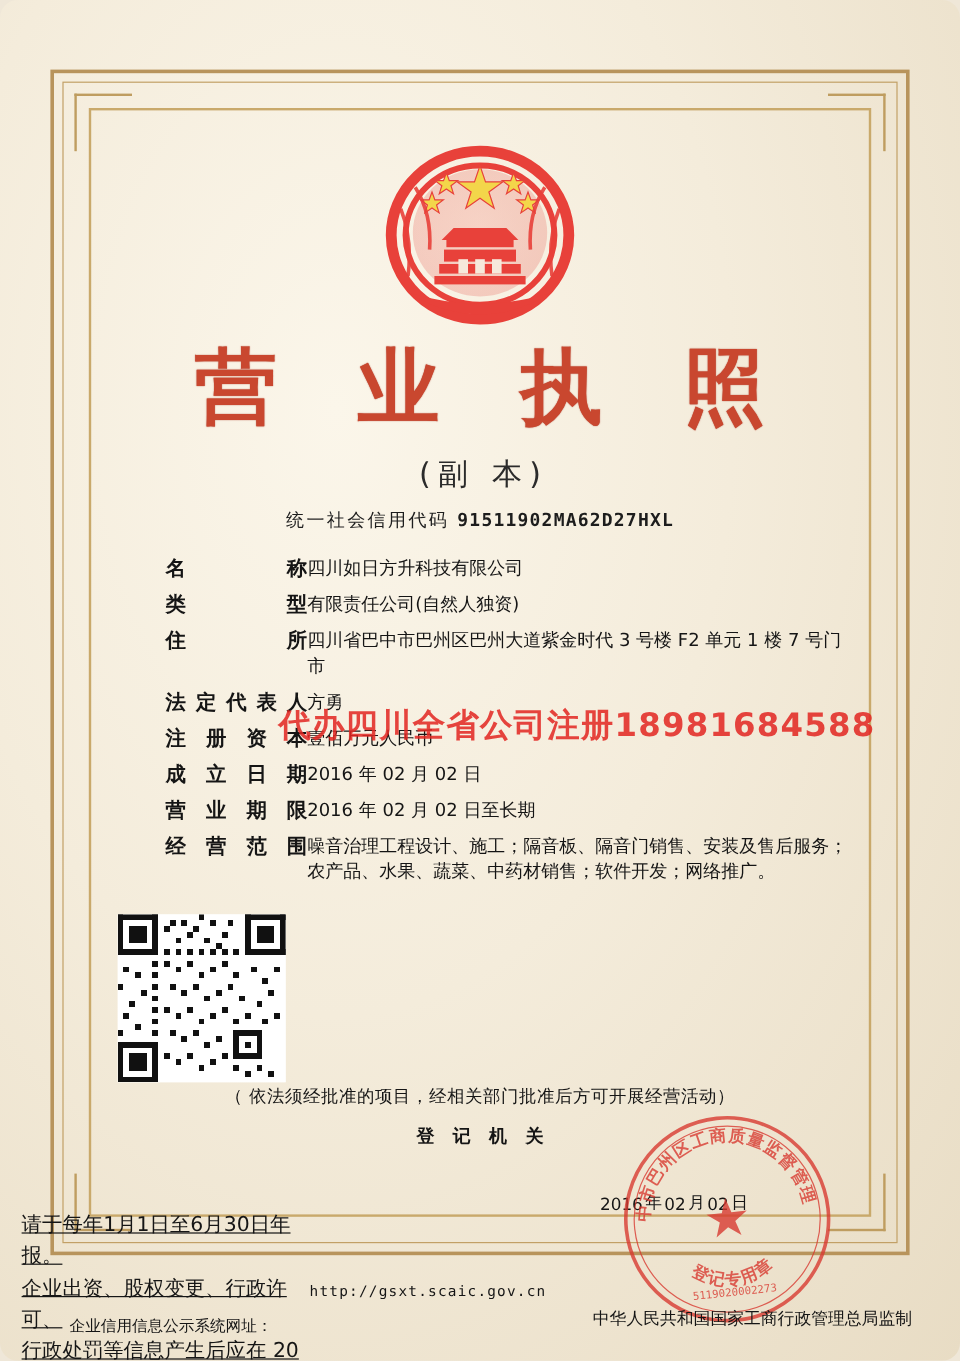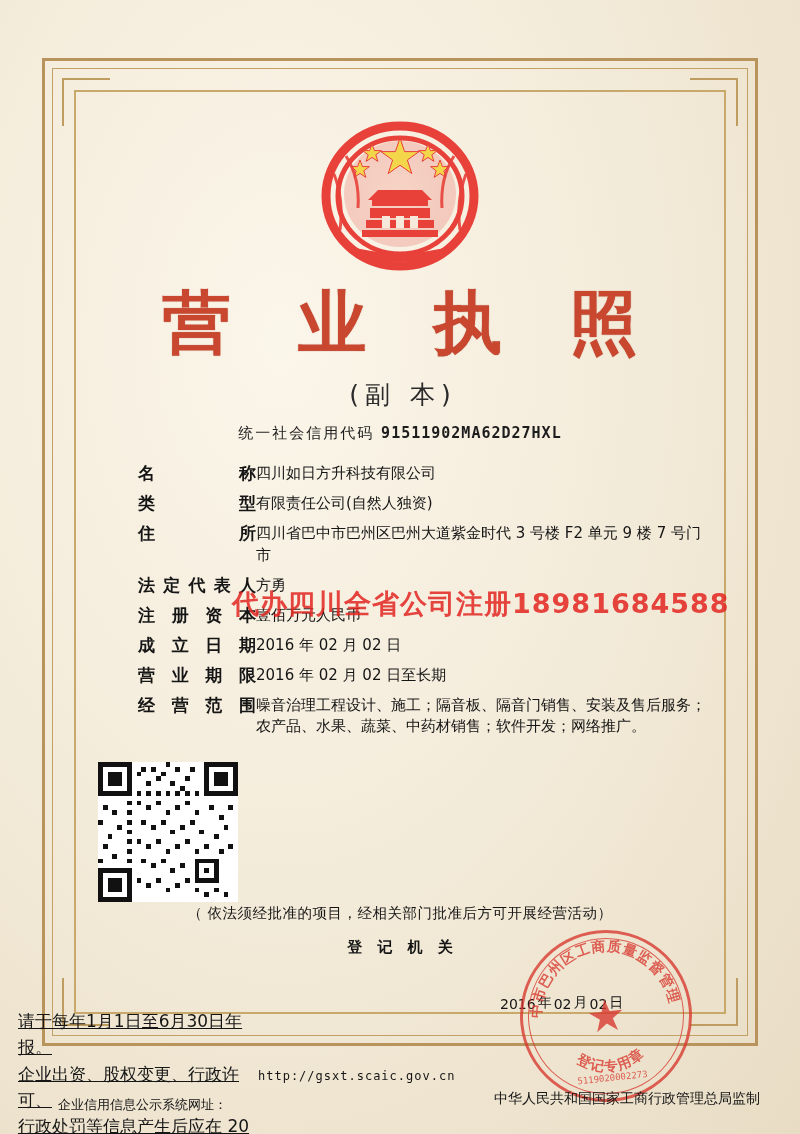--- a/index.html
+++ b/index.html
@@ -7,20 +7,21 @@
     width:800px;height:1134px;
     background:#efe7d8;
     font-family:"Liberation Sans",sans-serif;
     overflow:hidden;
     position:relative;
   }
   .page{
     position:absolute;inset:0;
     background:
       radial-gradient(ellipse at 35% 30%, #fbf6ea 0%, #f4ecdb 45%, #e8dcc4 100%);
+    border-radius: 15px;
   }
   
   .border-outer{
     position:absolute;
     left:42px;top:58px;right:42px;bottom:88px;
     border:3px solid #b8945c;
   }
   .border-mid{
     position:absolute;
     left:52px;top:68px;right:52px;bottom:98px;
@@ -302,21 +303,21 @@
           <span>类</span>
           <span>型</span>
         </div>
       <div class="val">有限责任公司(自然人独资)</div>
     </div>
     <div class="field">
       <div class="lbl">
           <span>住</span>
           <span>所</span>
         </div>
-      <div class="val">四川省巴中市巴州区巴州大道紫金时代 3 号楼 F2 单元 9 楼 7 号门市</div>
+      <div class="val">四川省巴中市巴州区巴州大道紫金时代 3 号楼 F2 单元 1 楼 7 号门市</div>
     </div>
     <div class="field">
       <div class="lbl">
           <span>法</span>
           <span>定</span>
           <span>代</span>
           <span>表</span>
           <span>人</span>
         </div>
       <div class="val">方勇</div>

